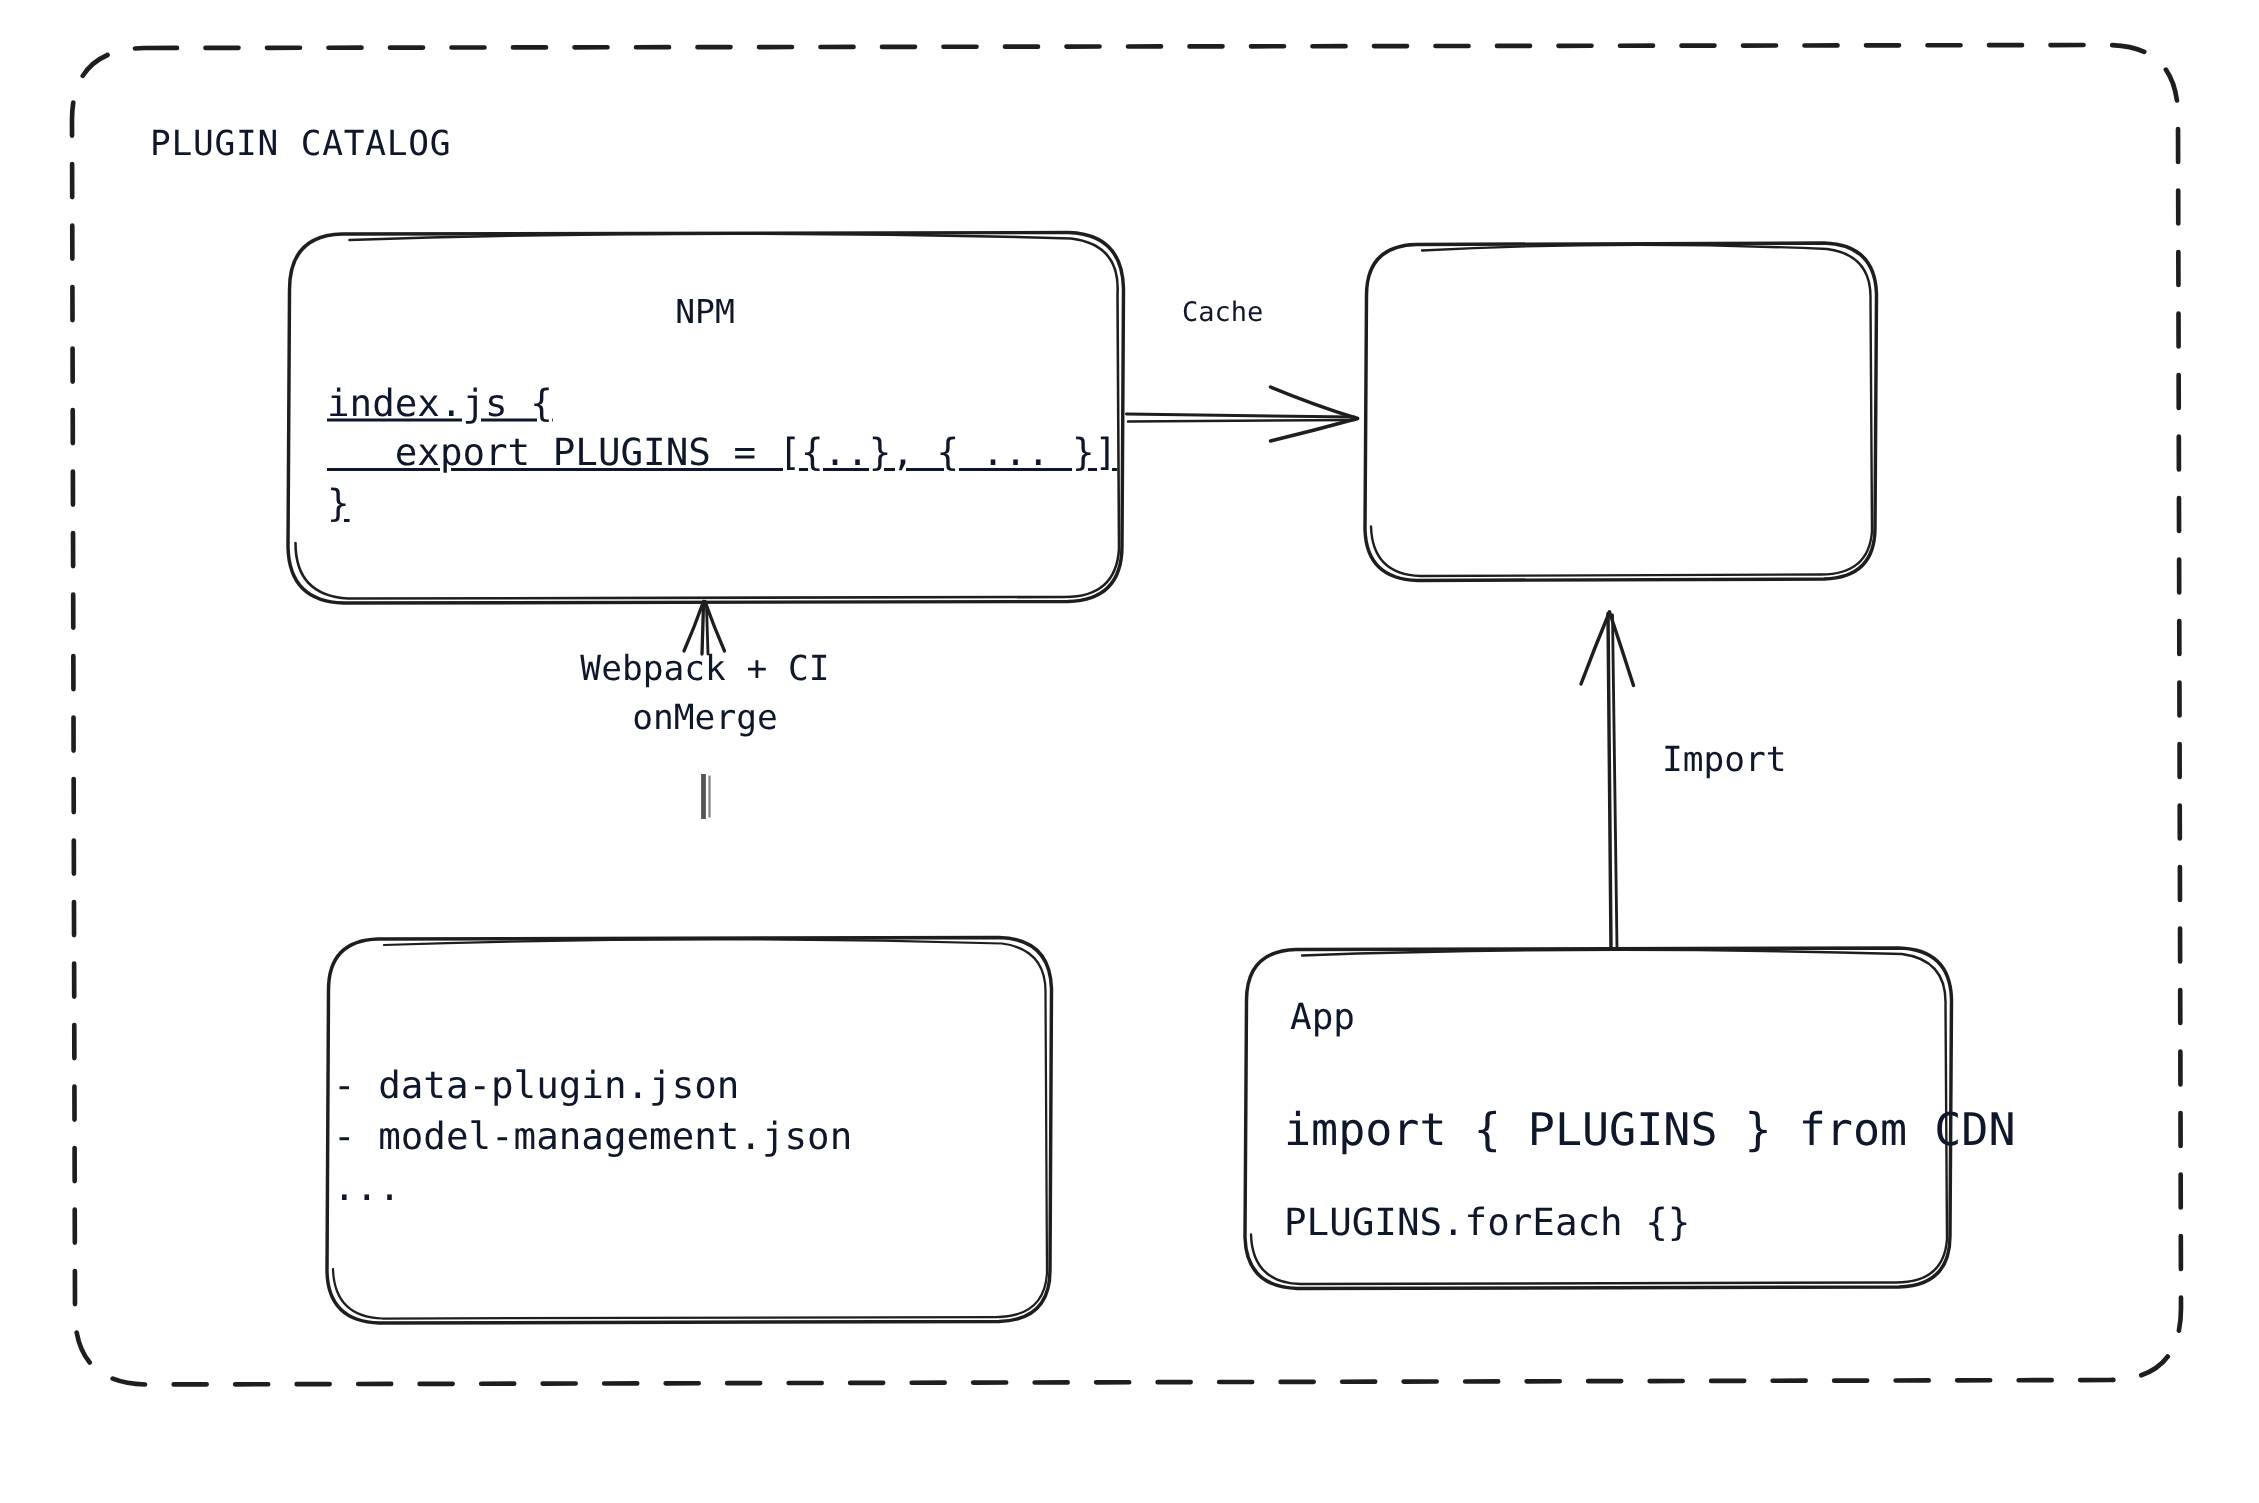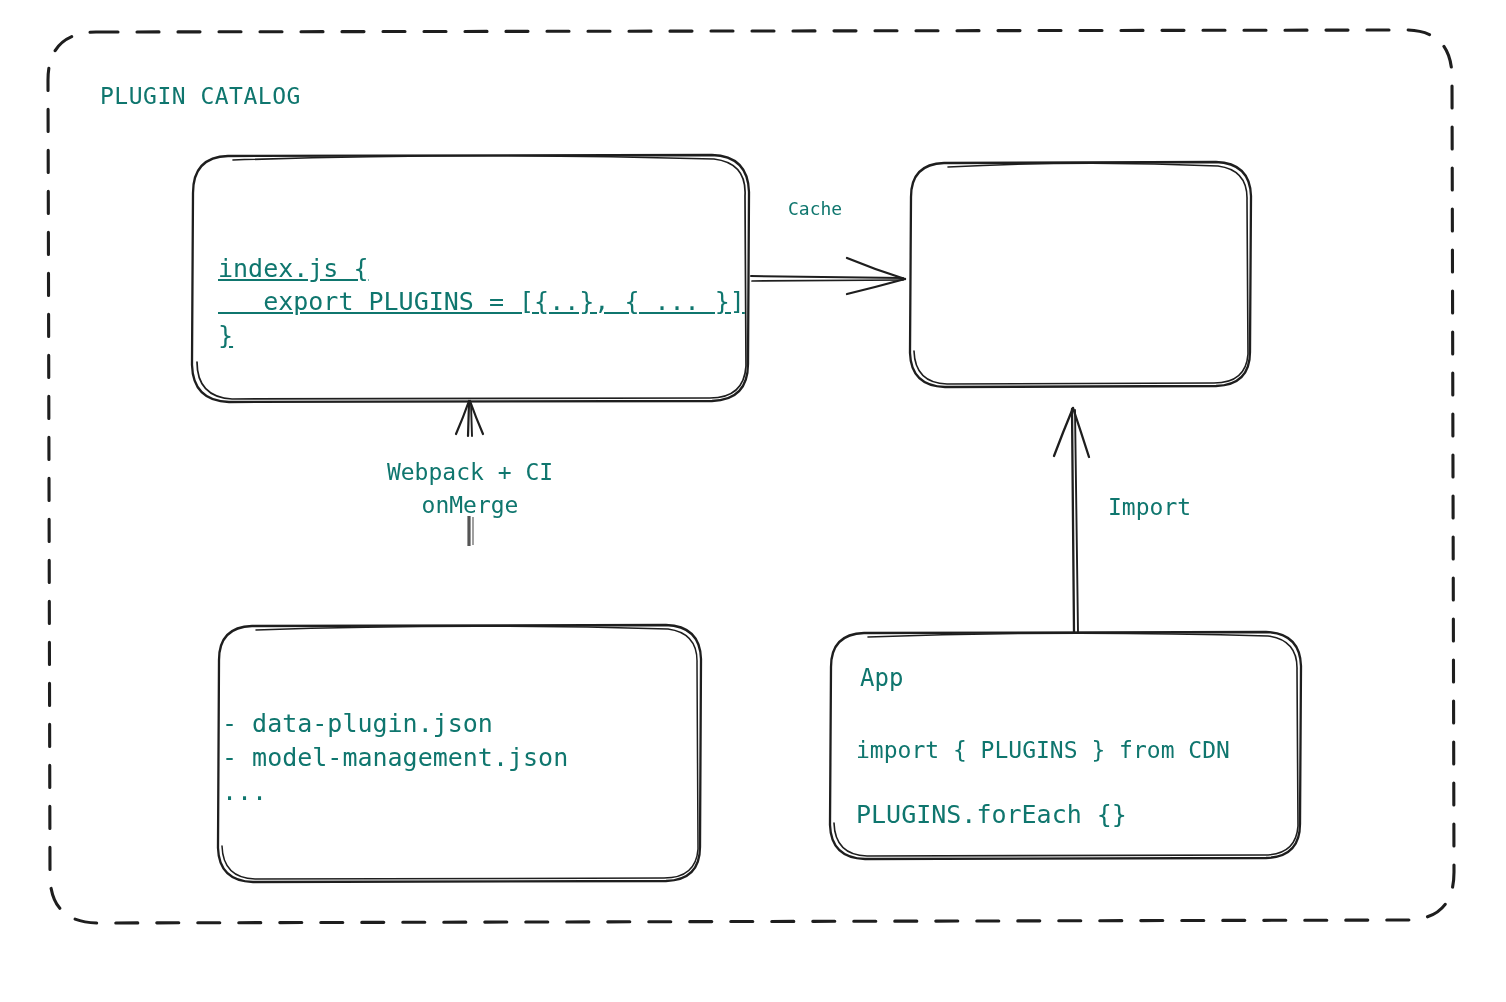--- a/index.html
+++ b/index.html
@@ -21,21 +21,21 @@
     top: 0;
     left: 0;
     width: 1506px;
     height: 1002px;
     pointer-events: none;
   }
   .txt {
     position: absolute;
     white-space: pre;
     font-family: "DejaVu Sans Mono", "Liberation Mono", monospace;
-    color: #0f766e;
+    color: #0f172a;
     line-height: 1.22;
   }
 
   
   #group-title {
     left: 100px;
     top: 82px;
     font-size: 23px;
     letter-spacing: 0.5px;
   }
@@ -64,21 +64,21 @@
   }
 
   #cache-label {
     left: 788px;
     top: 198px;
     font-size: 18px;
   }
 
   #build-label {
     left: 338px;
-    top: 456px;
+    top: 430px;
     width: 264px;
     text-align: center;
     font-size: 23px;
     line-height: 1.42;
   }
 
   #repo-label {
     left: 248px;
     top: 566px;
     width: 420px;
@@ -100,21 +100,21 @@
   }
 
   #app-title {
     left: 860px;
     top: 664px;
     font-size: 24px;
   }
   #app-line1 {
     left: 856px;
     top: 736px;
-    font-size: 23px;
+    font-size: 30px;
   }
   #app-line2 {
     left: 856px;
     top: 800px;
     font-size: 25px;
   }
 </style>
 </head>
 <body>
 
@@ -167,20 +167,21 @@
       <path d="M1074,632 L1072,409" fill="none" stroke="#1e1e1e" stroke-width="2.3" stroke-linecap="round"></path>
       <path d="M1078,632 L1075,410" fill="none" stroke="#1e1e1e" stroke-width="1.9" stroke-linecap="round"></path>
       <path d="M1054,456 Q1063,432 1073,408" fill="none" stroke="#1e1e1e" stroke-width="2.3" stroke-linecap="round"></path>
       <path d="M1089,457 Q1081,432 1073,408" fill="none" stroke="#1e1e1e" stroke-width="2.3" stroke-linecap="round"></path>
     </g>
 
   </svg>
 
   <div class="txt" id="group-title">PLUGIN CATALOG</div>
 
+  <div class="txt" id="npm-title">NPM</div>
 
   <div class="txt" id="npm-code">index.js {
    export PLUGINS = [{..}, { ... }]
 }</div>
 
 
   <div class="txt" id="cache-label">Cache</div>
 
   <div class="txt" id="build-label">Webpack + CI
 onMerge</div>

